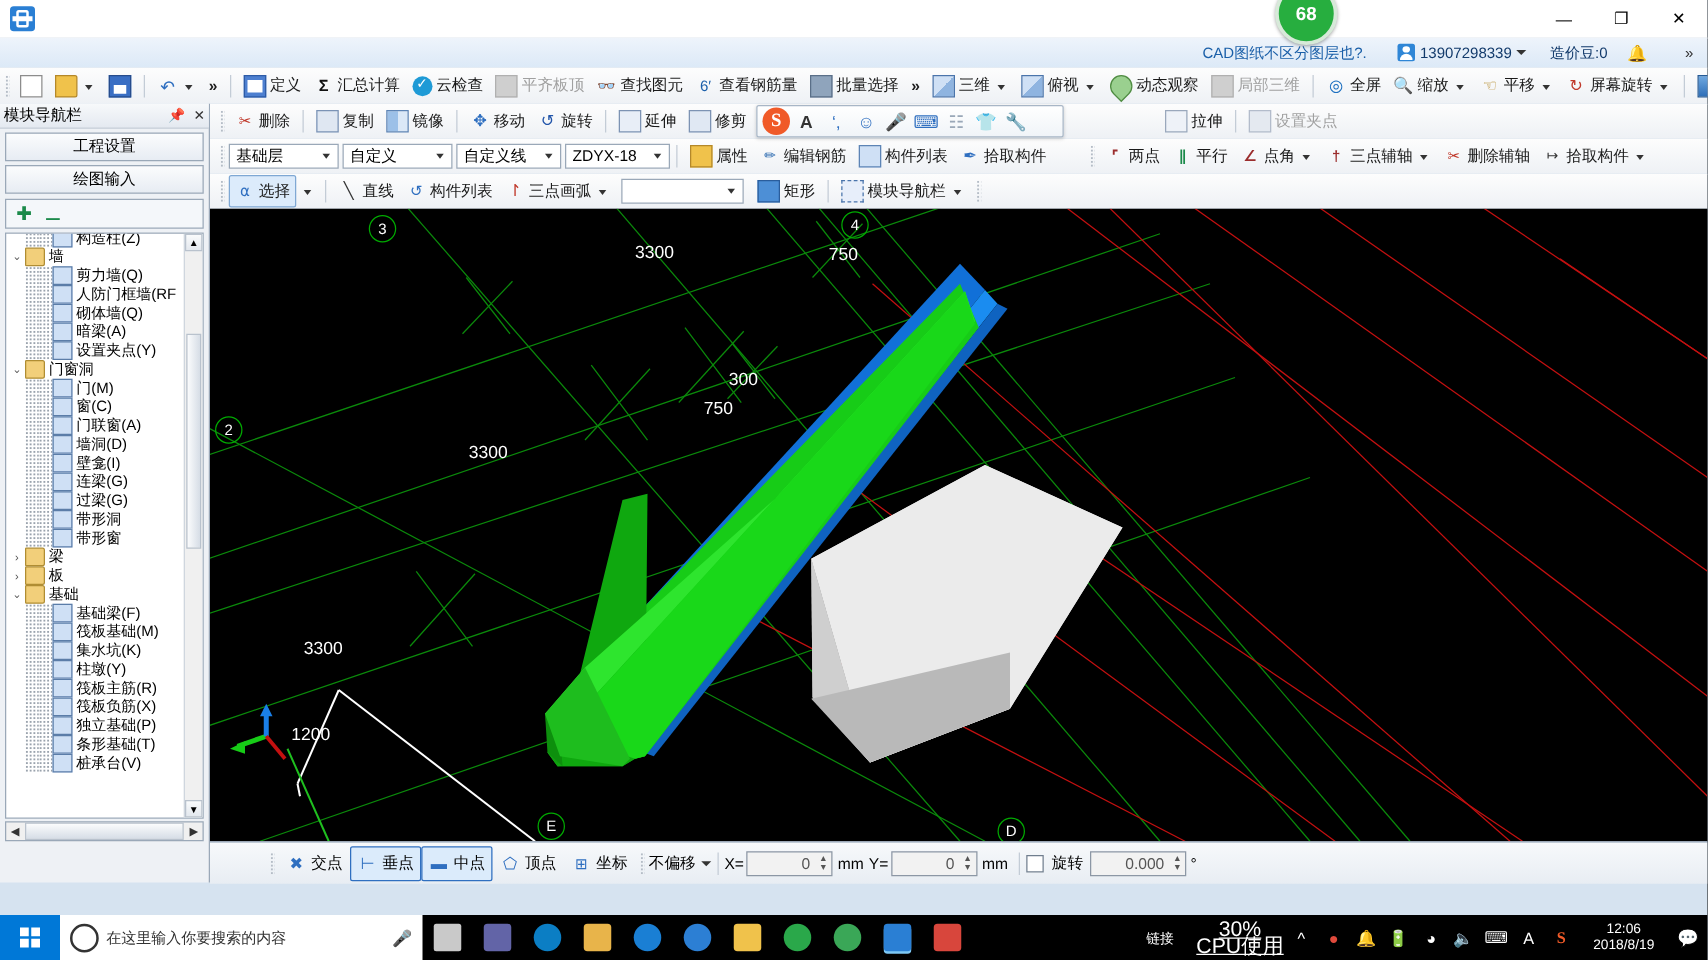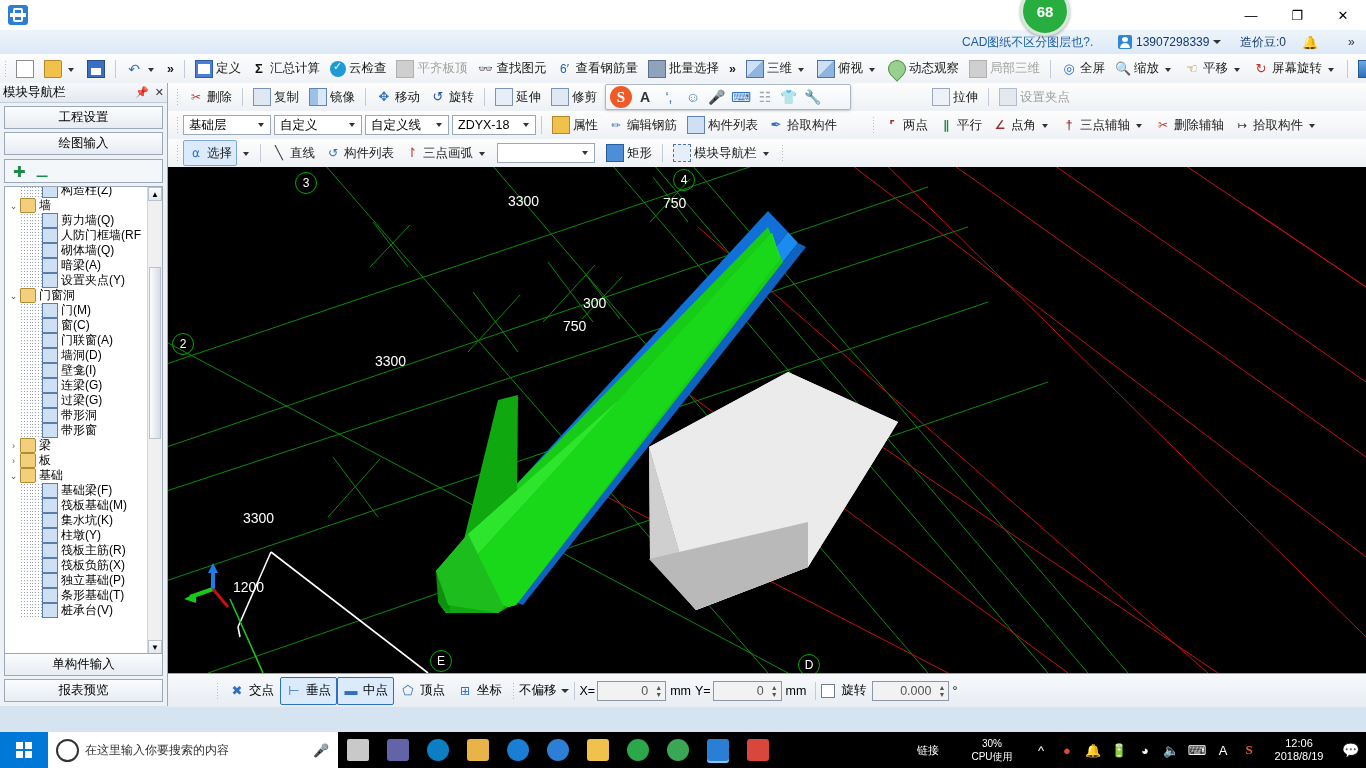--- a/index.html
+++ b/index.html
@@ -179,21 +179,21 @@
     justify-content:space-between;padding:0 8px;box-sizing:border-box;font-size:12px;color:#333;}
   .tb-circle{width:19px;height:19px;border:2px solid #333;border-radius:50%;flex:none;margin-right:6px;}
   .tbtn{width:40px;height:36px;display:flex;align-items:center;justify-content:center;}
   .tbtn .g{width:22px;height:22px;border-radius:3px;}
   .tray{margin-left:auto;display:flex;align-items:center;color:#fff;font-size:11px;gap:0;}
   .tray-i{width:26px;height:36px;display:flex;align-items:center;justify-content:center;color:#fff;font-size:13px;}
   .clock{width:74px;height:36px;display:flex;flex-direction:column;align-items:center;justify-content:center;
     color:#fff;font-size:11px;line-height:13px;}
   .notif{width:30px;height:36px;display:flex;align-items:center;justify-content:center;color:#fff;font-size:14px;}
   .cpuwrap{display:flex;flex-direction:column;align-items:center;justify-content:center;
-    color:#fff;font-size:10px;line-height:13px;width:72px;height:36px;}
+    color:#fff;font-size:17px;line-height:13px;width:72px;height:36px;text-decoration:underline;}
 
   
   .ime{position:absolute;left:605px;top:84px;width:246px;height:26px;
     background:linear-gradient(#ffffff,#f0f4f8);border:1px solid #a8b6c6;border-radius:2px;
     display:flex;align-items:center;gap:2px;padding:0 4px;box-sizing:border-box;z-index:40;
     box-shadow:0 1px 3px rgba(0,0,0,.18);}
   .ime-i{width:22px;height:22px;display:flex;align-items:center;justify-content:center;font-size:14px;color:#2f6fc0;}
   .sogou-s{width:22px;height:22px;border-radius:50%;background:#f05a28;color:#fff;
     display:flex;align-items:center;justify-content:center;font-weight:bold;font-size:15px;
     font-family:"Liberation Serif",serif;}
@@ -714,24 +714,20 @@
       <div class="tscroll">
         <div class="tsb-up">▲</div>
         <div class="tsb-thumb"></div>
         <div class="tsb-dn">▼</div>
       </div>
     </div>
     <div class="hbar">
       <span class="ar">◀</span>
       <span class="th"></span>
       <span class="ar">▶</span>
-    </div>
-    <div class="lp-bottom">
-      <div class="lp-btn">单构件输入</div>
-      <div class="lp-btn" style="margin-bottom:4px;">报表预览</div>
     </div>
   </div>
 
   <div class="canvas">
     <svg width="1198" height="506" style="position:absolute;left:0;top:0;">
       <g stroke="#0b8a0b" stroke-width="1" fill="none">
         <line x1="150" y1="-10" x2="600" y2="506"></line>
         <line x1="-40" y1="210" x2="700" y2="-40"></line>
         <line x1="-60" y1="300" x2="760" y2="20"></line>
         <line x1="-20" y1="420" x2="820" y2="135"></line>

